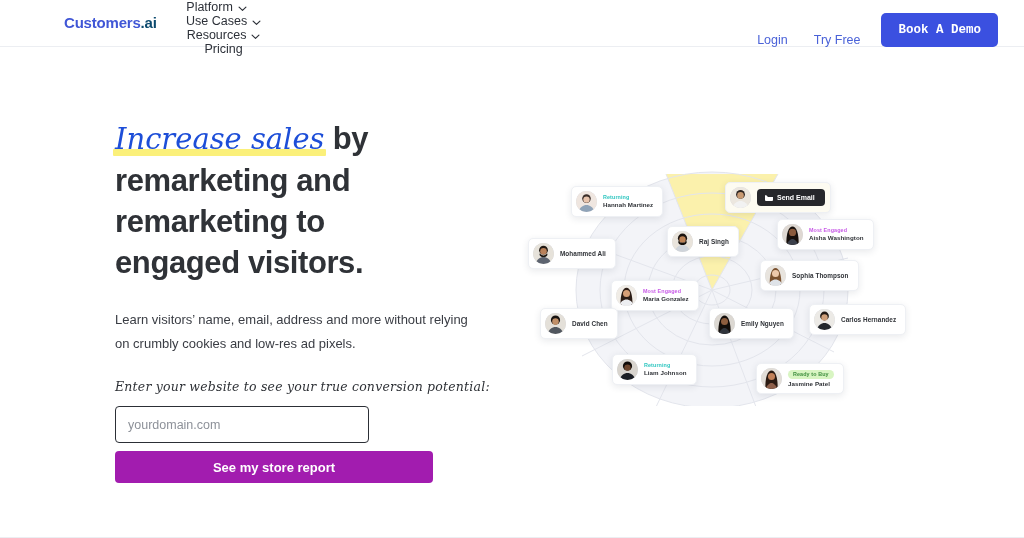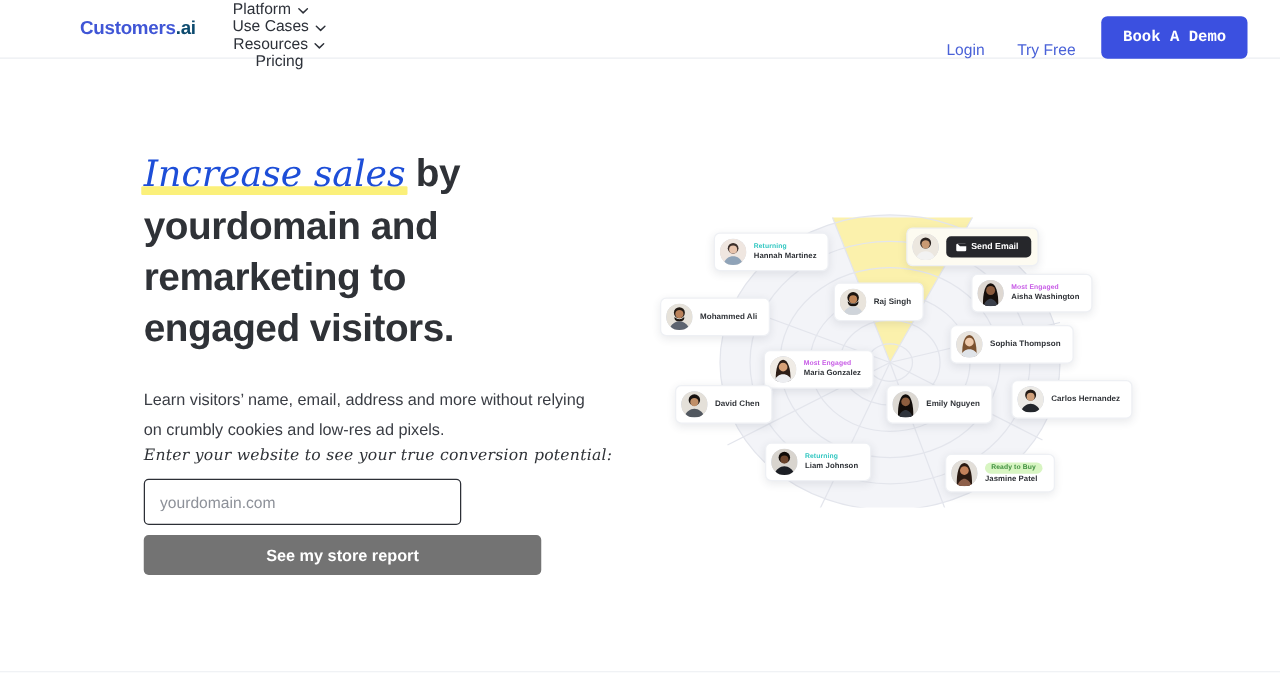--- a/index.html
+++ b/index.html
@@ -82,20 +82,21 @@
     border-radius: 1px;
   }
 
   .sub {
     margin-top: 25px;
     font-size: 13px; line-height: 24px; color: #3a3d44;
     width: 370px;
   }
 
   .prompt {
+    margin-top: 23px;
     font-family: "DejaVu Serif", serif;
     font-style: italic;
     font-size: 12.5px; color: #2f3237;
     letter-spacing: 0.2px;
   }
 
   .domain-input {
     margin-top: 12px;
     display: block;
     width: 254px; height: 37px;
@@ -105,21 +106,21 @@
     font-size: 12.5px; color: #2f3237;
     font-family: "Liberation Sans", sans-serif;
     background: #fff;
     outline: none;
   }
   .domain-input::placeholder { color: #8d9199; }
 
   .btn-report {
     margin-top: 8px;
     width: 318px; height: 32px;
-    background: #737373; color: #fff;
+    background: #a21caf; color: #fff;
     border: none; border-radius: 4px;
     font-size: 13px; font-weight: 700;
     cursor: pointer;
     font-family: "Liberation Sans", sans-serif;
   }
 
   
   .hero-art {
     position: absolute; left: 516px; top: 166px;
     width: 420px; height: 240px;
@@ -231,21 +232,21 @@
     </div>
   </div>
 
   <div class="hero-left">
 
     <h1 class="h1">
       <span class="hl-wrap">
         <span class="hl-underline"></span>
         <span class="hl-script">Increase sales</span>
       </span><span> by</span><br>
-      <span>yourdomain and</span><br>
+      <span>remarketing and</span><br>
       <span>remarketing to</span><br>
       <span>engaged visitors.</span>
     </h1>
 
     <p class="sub">Learn visitors’ name, email, address and more without relying on crumbly cookies and low-res ad pixels.</p>
 
     <p class="prompt">Enter your website to see your true conversion potential:</p>
 
     <input class="domain-input" type="text" placeholder="yourdomain.com" style="">
 

